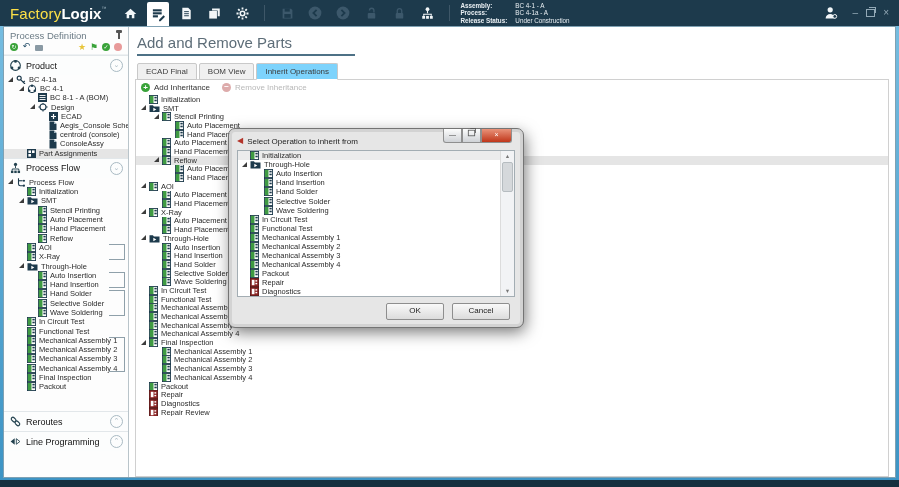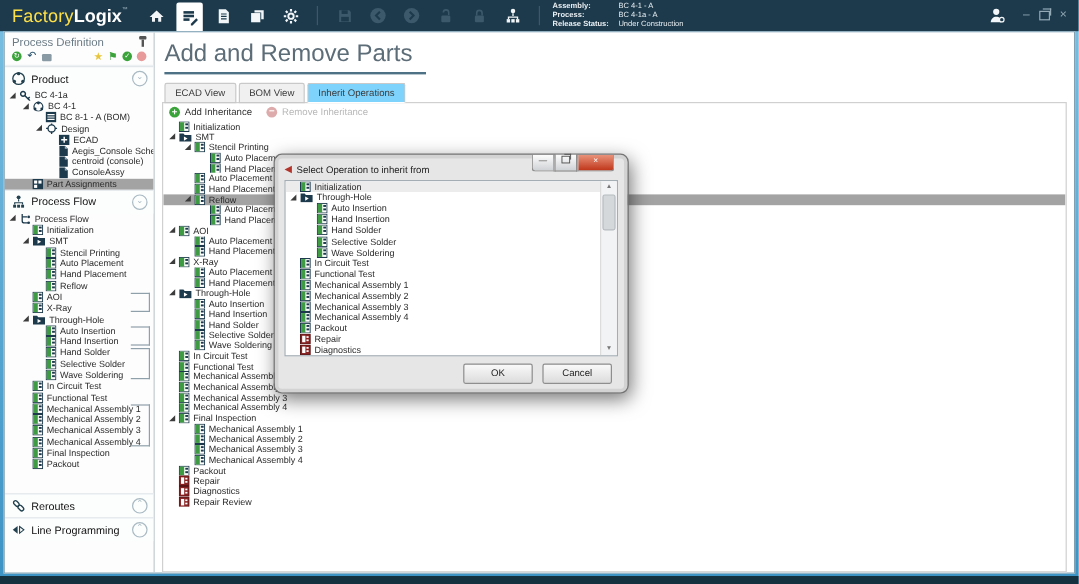--- a/index.html
+++ b/index.html
@@ -42,32 +42,32 @@
   .mini.star{background:transparent;color:#e8c53a;font-size:9px;line-height:8px;}
   .mini.flag{background:transparent;color:#3aa33a;font-size:9px;line-height:8px;}
   .mini.check{background:#3aa33a;}
   .mini.rec{background:#e89a9a;}
   .side-spacer{flex:1;}
   .section-head{display:flex;align-items:center;gap:4px;padding:3px 5px;font-weight:normal;font-size:9px;color:#121212;border-top:1px solid #e2e7ea;background:#fcfdfd;}
   .section-head .sicon{color:#23424f;display:inline-flex;}
   .circle-btn{margin-left:auto;width:11px;height:11px;border:1px solid #a9bac3;border-radius:50%;color:#a9bac3;font-size:7px;line-height:10px;text-align:center;flex:0 0 11px;}
   .tree{position:relative;}
   .trow{display:flex;align-items:center;white-space:nowrap;overflow:hidden;color:#2b2b2b;}
-  .trow.sel{background:#a3a3a3;}
+  .trow.sel{background:#e5e5e5;}
   .tlabel{margin-left:3px;font-size:7.5px;}
   .expander{width:8px;flex:0 0 8px;height:8px;position:relative;margin-right:1px;}
   .expander.open::before{content:'';position:absolute;left:1px;top:1px;border-left:5px solid transparent;border-bottom:5px solid #3c3c3c;}
   .ticon{display:inline-flex;flex:0 0 auto;}
   .ticon svg{display:block;}
   .bracket{position:absolute;right:3px;width:15px;border:1px solid #8fa0aa;border-left:none;pointer-events:none;}
   .pf-wrap{position:relative;}
 
   
   .main{flex:1;display:flex;flex-direction:column;padding:0 6px;position:relative;background:#fff;overflow:hidden;}
-  .page-title{font-size:20px;color:#5d6d78;margin:7px 0 0 2px;font-weight:400;}
+  .page-title{font-size:15px;color:#5d6d78;margin:7px 0 0 2px;font-weight:400;}
   .title-rule{width:218px;height:2px;background:#4e7186;margin:3px 0 7px 2px;}
   .tabs{display:flex;margin-left:2px;position:relative;z-index:2;}
   .tab{font-size:8px;padding:3px 8px 3px 8px;border:1px solid #c9c9c9;background:#f0f0f0;color:#3c3c3c;margin-right:2px;border-radius:2px 2px 0 0;}
   .tab.active{background:#7dd3fc;border-bottom:1px solid #fff;}
   .tabpanel{flex:1;border:1px solid #d0d0d0;margin-top:-1px;background:#fff;display:flex;flex-direction:column;z-index:1;overflow:hidden;}
   .tb{display:flex;align-items:center;gap:4px;padding:3px 5px;font-size:8px;color:#333;}
   .add-ic{width:9px;height:9px;border-radius:50%;background:#3aa33a;color:#fff;font-size:8px;line-height:9px;text-align:center;font-weight:bold;}
   .rem-ic{width:9px;height:9px;border-radius:50%;background:#ddabab;color:#fff;font-size:8px;line-height:8px;text-align:center;font-weight:bold;margin-left:8px;}
   .tbl-dim{color:#b8b8b8;}
   #main-tree{flex:1;overflow:hidden;}
@@ -640,21 +640,21 @@
         <span>Line Programming</span>
         <span class="circle-btn">⌃</span>
       </div>
       <div style="height:26px;"></div>
     </div>
 
     <div class="main">
       <div class="page-title">Add and Remove Parts</div>
       <div class="title-rule"></div>
       <div class="tabs">
-        <div class="tab">ECAD View</div>
+        <div class="tab">ECAD Final</div>
         <div class="tab">BOM View</div>
         <div class="tab active">Inherit Operations</div>
       </div>
       <div class="tabpanel">
         <div class="tb">
           <span class="add-ic">+</span>
           <span>Add Inheritance</span>
           <span class="rem-ic">−</span>
           <span class="tbl-dim">Remove Inheritance</span>
         </div>

